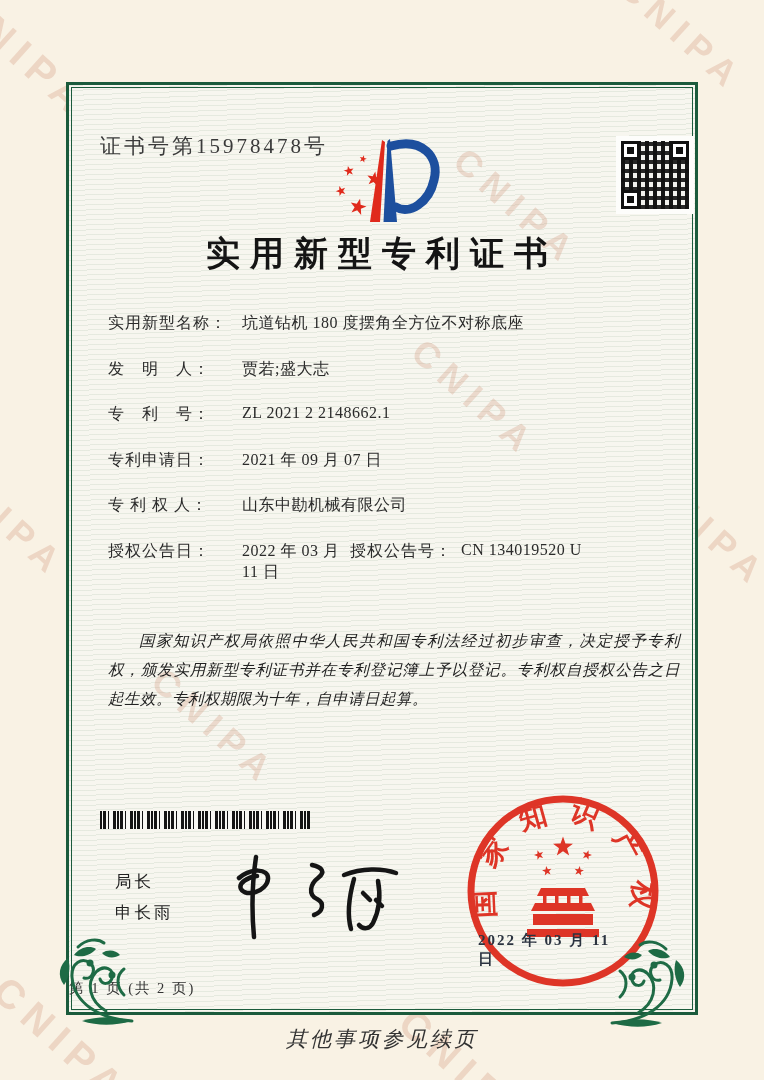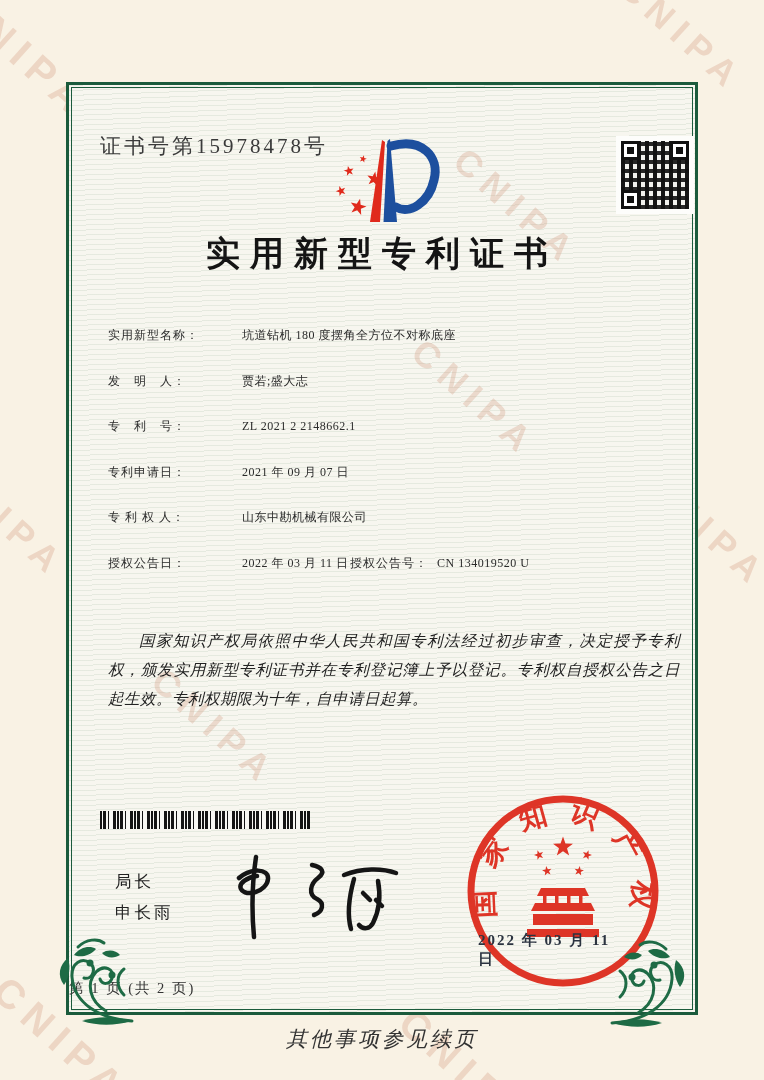--- a/index.html
+++ b/index.html
@@ -50,21 +50,21 @@
   .qf{ position:absolute; width:19px; height:19px; border:3px solid #111; background:#fff; }
   .qf::after{ content:""; position:absolute; inset:3px; background:#111; }
   .qf.tl{ left:5px; top:5px; } .qf.tr{ right:5px; top:5px; } .qf.bl{ left:5px; bottom:5px; }
 
   .title{
     left:0; right:0; top:146px; text-align:center;
     font-size:34px; font-weight:bold; letter-spacing:10px; color:#141414;
   }
 
   .fields{ left:39px; top:228px; right:24px; }
-  .row{ display:flex; height:45.5px; align-items:center; font-size:12px; color:#2b2b2b; }
+  .row{ display:flex; height:45.5px; align-items:flex-start; font-size:16px; color:#2b2b2b; }
   .flabel{ width:134px; letter-spacing:1px; flex:none; white-space:pre; }
   .fvalue{ letter-spacing:0.5px; }
   .row.double .fvalue.first{ width:108px; flex:none; }
   .row.double .flabel.second{ width:auto; margin-right:9px; }
 
   .paras{
     left:39px; top:541px; width:572px;
     font-size:15.5px; line-height:29px; color:#222;
     font-style:italic; letter-spacing:0.5px; text-align:justify;
   }

